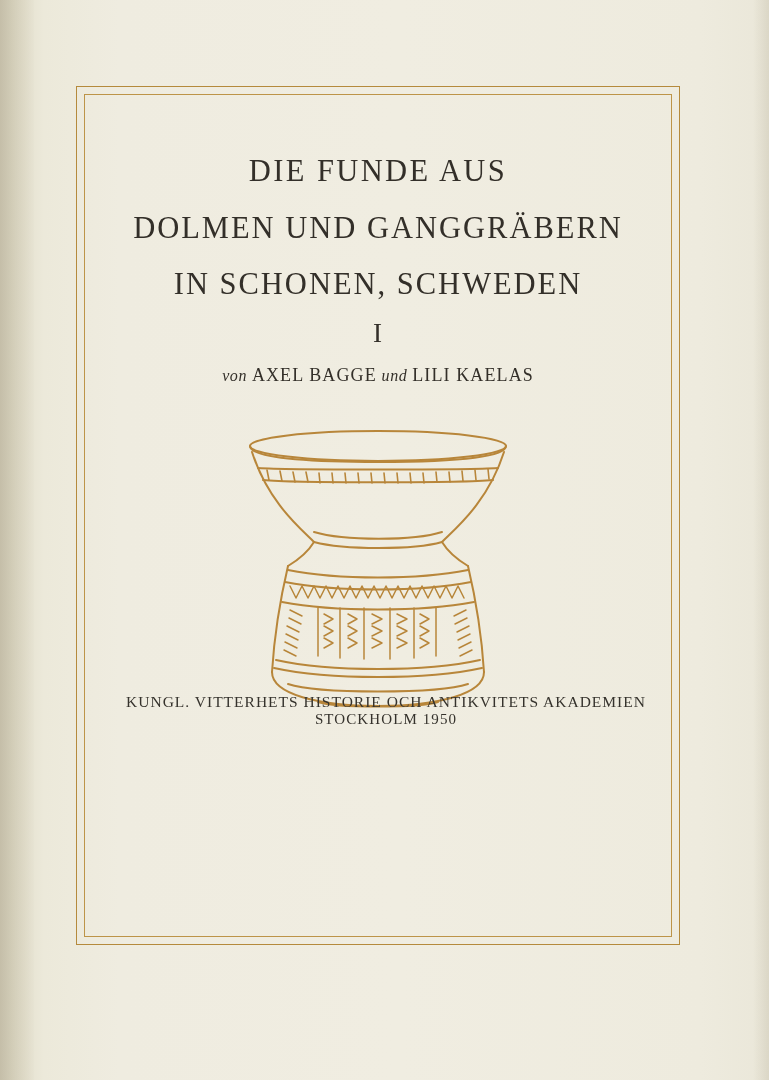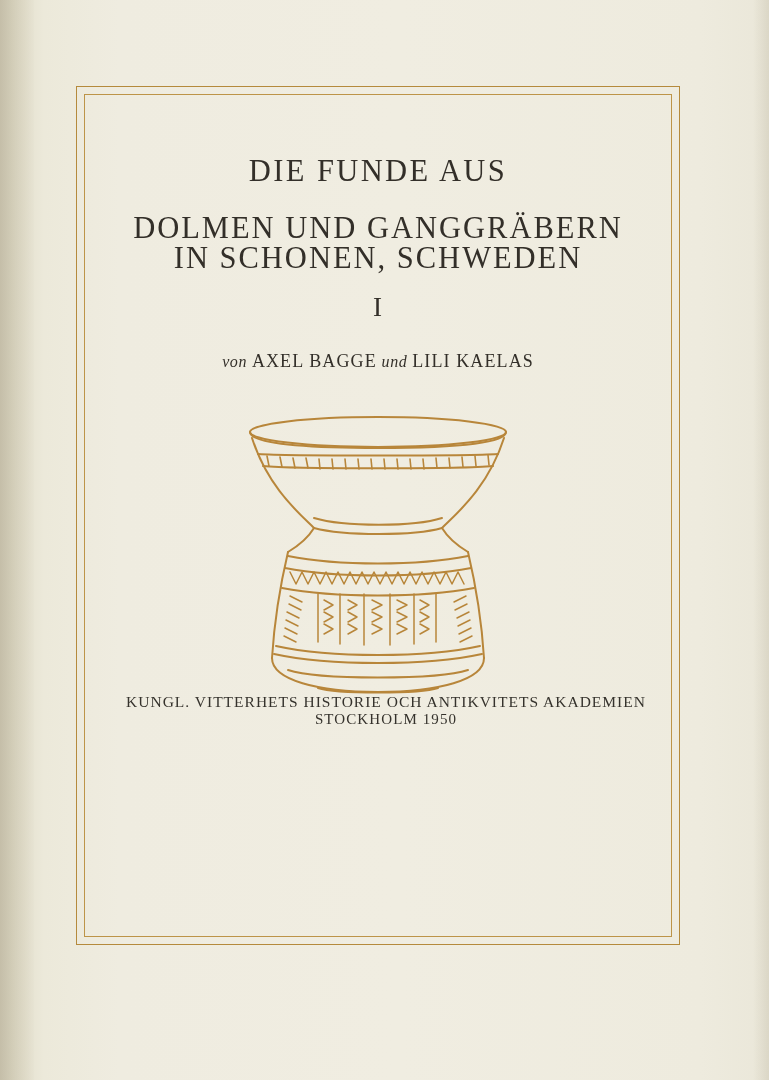--- a/index.html
+++ b/index.html
@@ -79,39 +79,39 @@
   .title-line {
     font-family: "Liberation Serif", serif;
     font-size: 30.5px;
     letter-spacing: 2.4px;
     font-weight: 400;
     color: #332f29;
     line-height: 1.0;
   }
   #title-1 { margin-top: 62px; }
   #title-2 { margin-top: 26px; letter-spacing: 2.0px; }
-  #title-3 { letter-spacing: 2.0px; }
+  #title-3 { margin-top: 26px; letter-spacing: 2.0px; }
 
   #volume {
     margin-top: 18px;
     font-size: 27px;
     letter-spacing: 1px;
     color: #332f29;
   }
 
   #subtitle {
     margin-top: 16px;
     font-size: 27px;
     font-style: italic;
     color: #332f29;
     letter-spacing: 0.4px;
   }
 
   #authors {
-    margin-top: 28px;
+    margin-top: 16px;
     font-size: 17px;
     color: #332f29;
     letter-spacing: 0.6px;
   }
   #authors .ital {
     font-style: italic;
     font-size: 16px;
   }
   #authors .sc {
     font-size: 18px;

